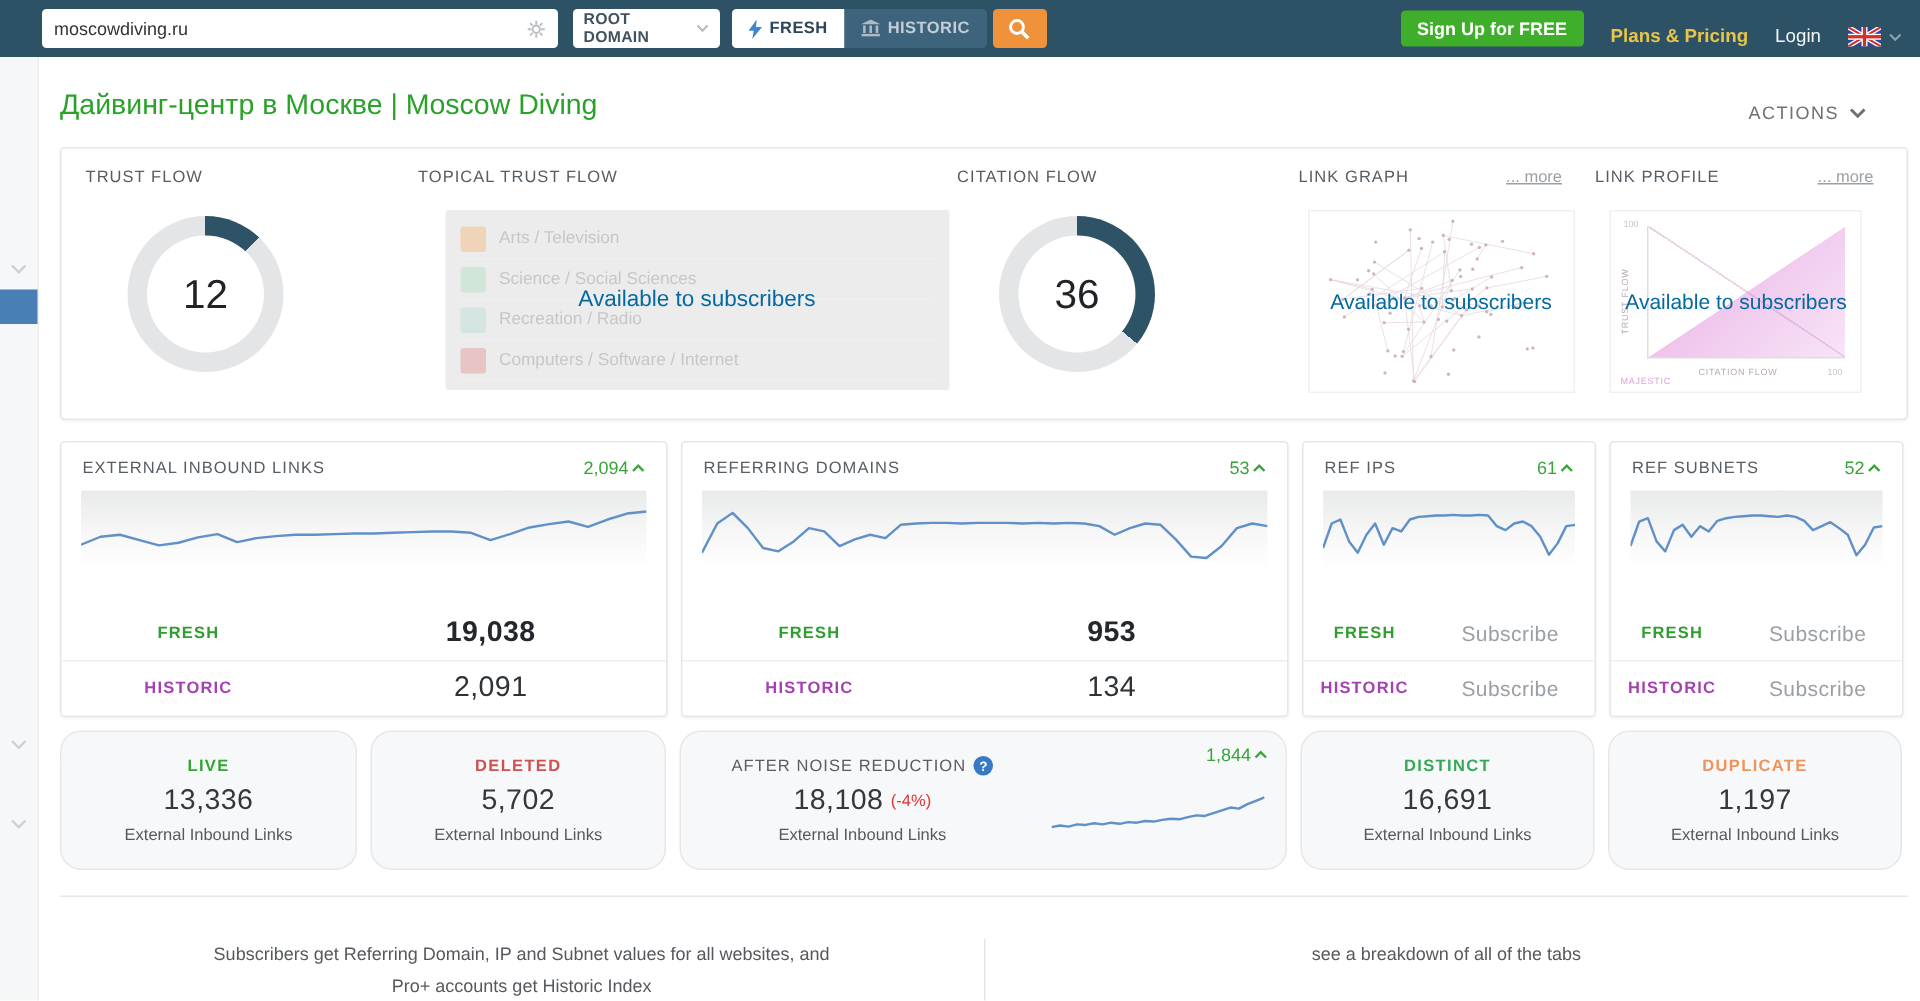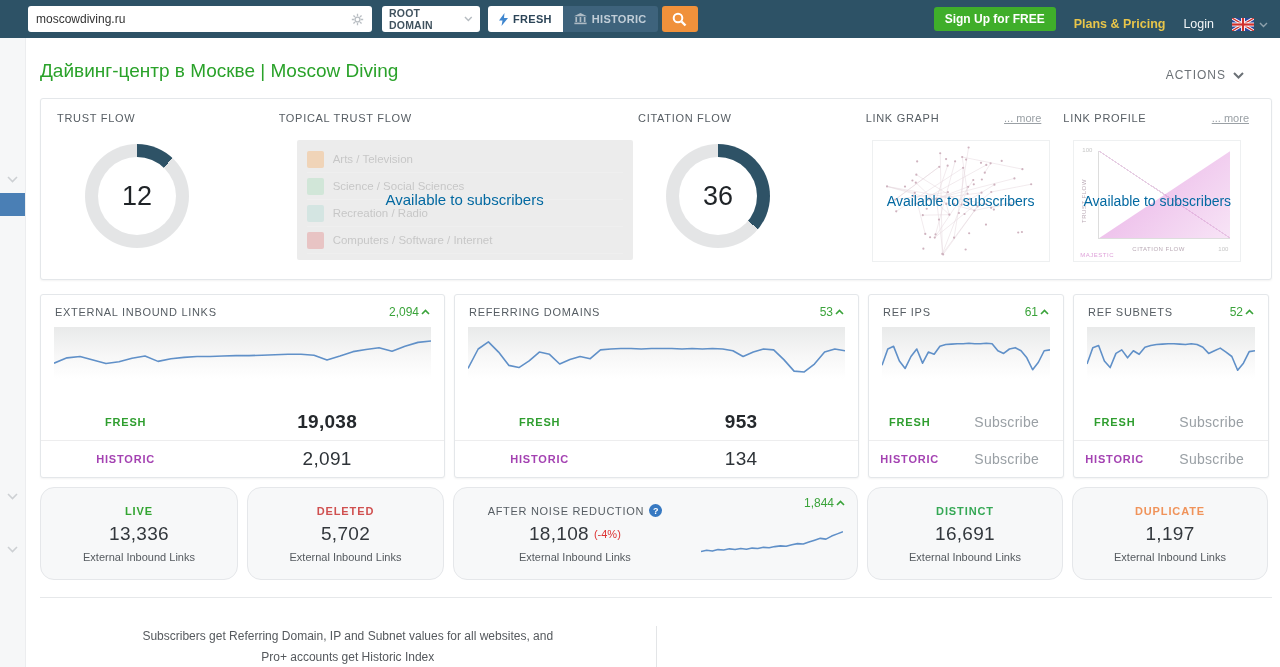--- a/index.html
+++ b/index.html
@@ -544,15 +544,16 @@
     </div>
   </div>
 
   <hr class="footer-rule">
   <div class="footer">
     <div class="fcol">
       <div>Subscribers get Referring Domain, IP and Subnet values for all websites, and</div>
       <div>Pro+ accounts get Historic Index</div>
     </div>
     <div class="fcol">
+      <div>see a breakdown of all of the tabs</div>
     </div>
   </div>
 </div>
 
 </body></html>

